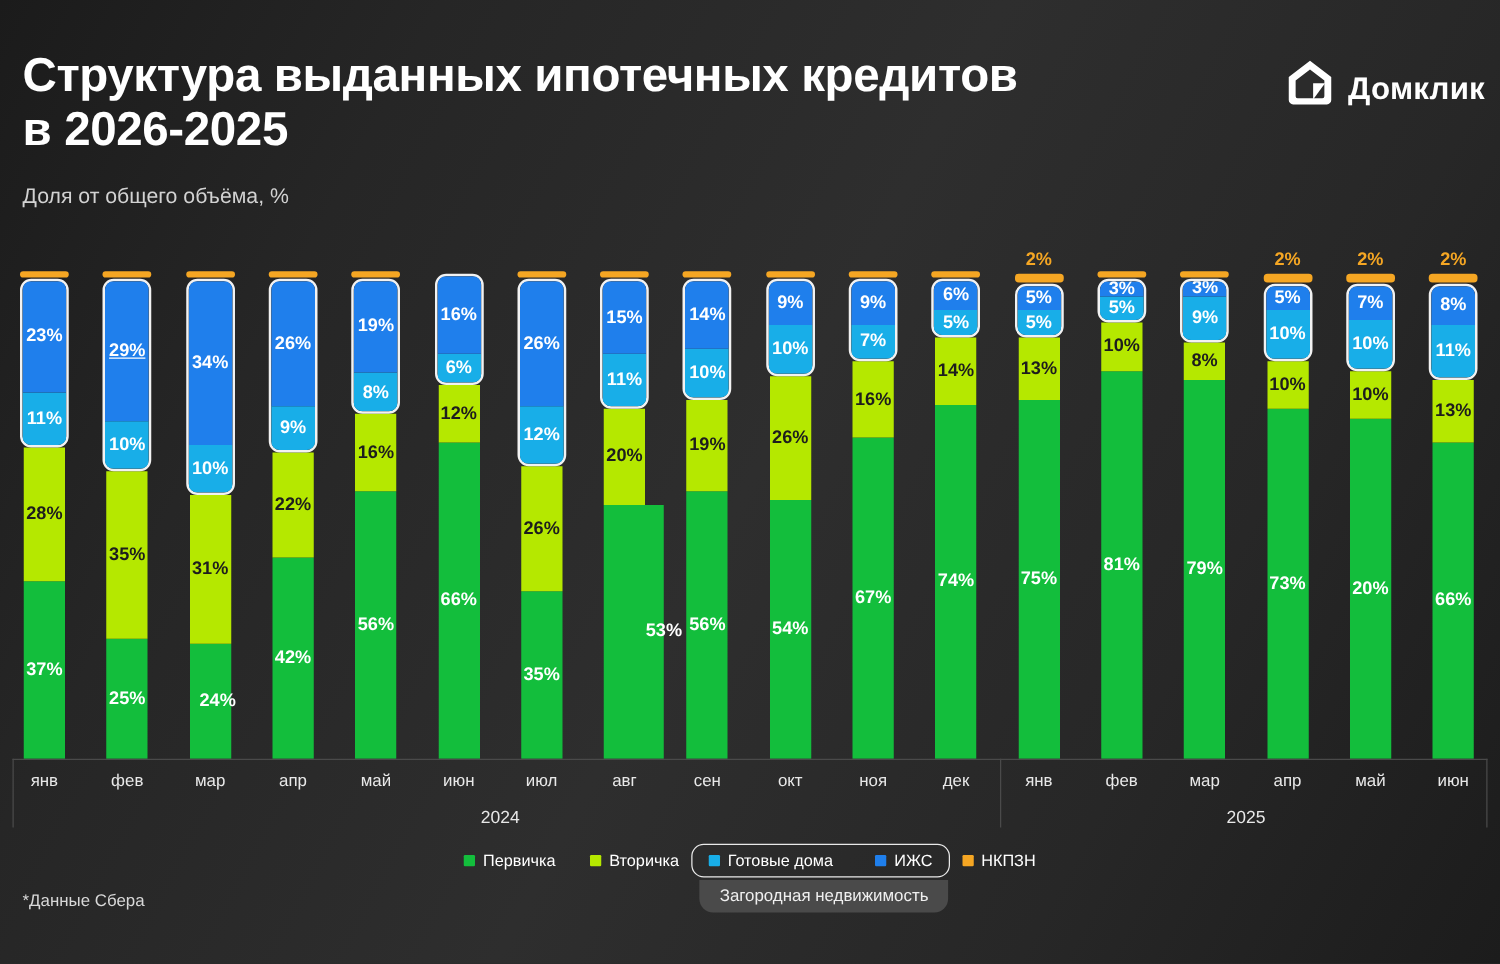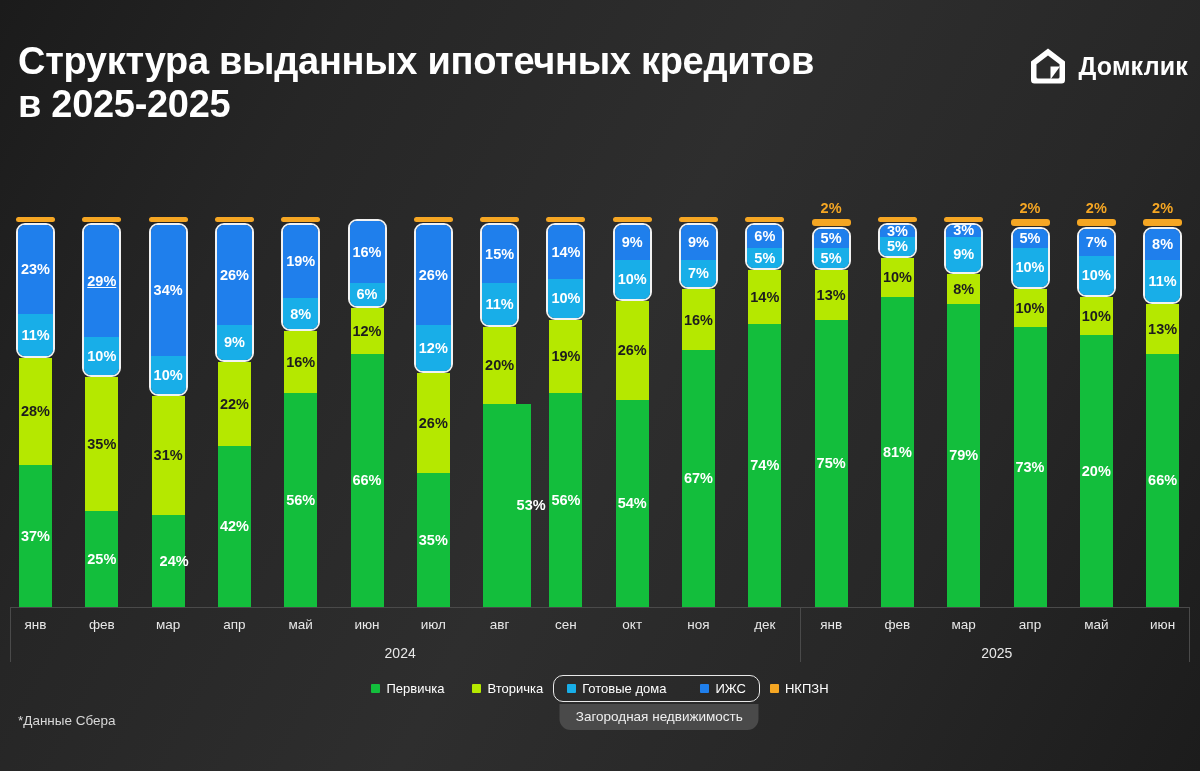--- a/index.html
+++ b/index.html
@@ -22,21 +22,21 @@
   .title{
     font-size:38px; font-weight:bold; line-height:1.12;
     letter-spacing:-0.3px; color:#ffffff; white-space:pre-line;
   }
   .subtitle{
     margin-top:22px; font-size:17px; color:#d2d2d2; font-weight:normal;
   }
 
   .logo{
     position:absolute; right:12px; top:46px;
-    display:flex; align-items:center; gap:10px;
+    display:flex; align-items:flex-end; gap:10px;
   }
   .logo-mark{ width:40px; height:40px; display:block; }
   .logo-text{ font-size:25px; font-weight:bold; color:#ffffff; letter-spacing:.2px; }
 
   
   .plot{ position:absolute; left:0; top:0; width:1200px; height:771px; }
 
   .bar{
     position:absolute;
     width:33px;
@@ -136,21 +136,22 @@
     font-size:13.5px; color:#d8d8d8;
   }
 </style>
 </head>
 <body>
 
 <div id="root">
 
   <div class="header">
     <div class="title">Структура выданных ипотечных кредитов
-в 2025-2025</div>
+в 2026-2025</div>
+    <div class="subtitle">Доля от общего объёма, %</div>
   </div>
 
   <div class="logo">
     <span>
       <svg class="logo-mark" viewBox="0 0 40 40" xmlns="http://www.w3.org/2000/svg">
         <path d="M20 2.5 L37 15.5 V34 a3.5 3.5 0 0 1 -3.5 3.5 H6.5 A3.5 3.5 0 0 1 3 34 V15.5 Z" fill="#ffffff"></path>
         <path d="M20 9.5 L31.5 18.3 V31 a1.6 1.6 0 0 1 -1.6 1.6 H10.1 A1.6 1.6 0 0 1 8.5 31 V18.3 Z" fill="#2b2b2b"></path>
         <path d="M22.5 20.5 h9.5 L22.5 33.5 Z" fill="#ffffff"></path>
       </svg>
     </span>

